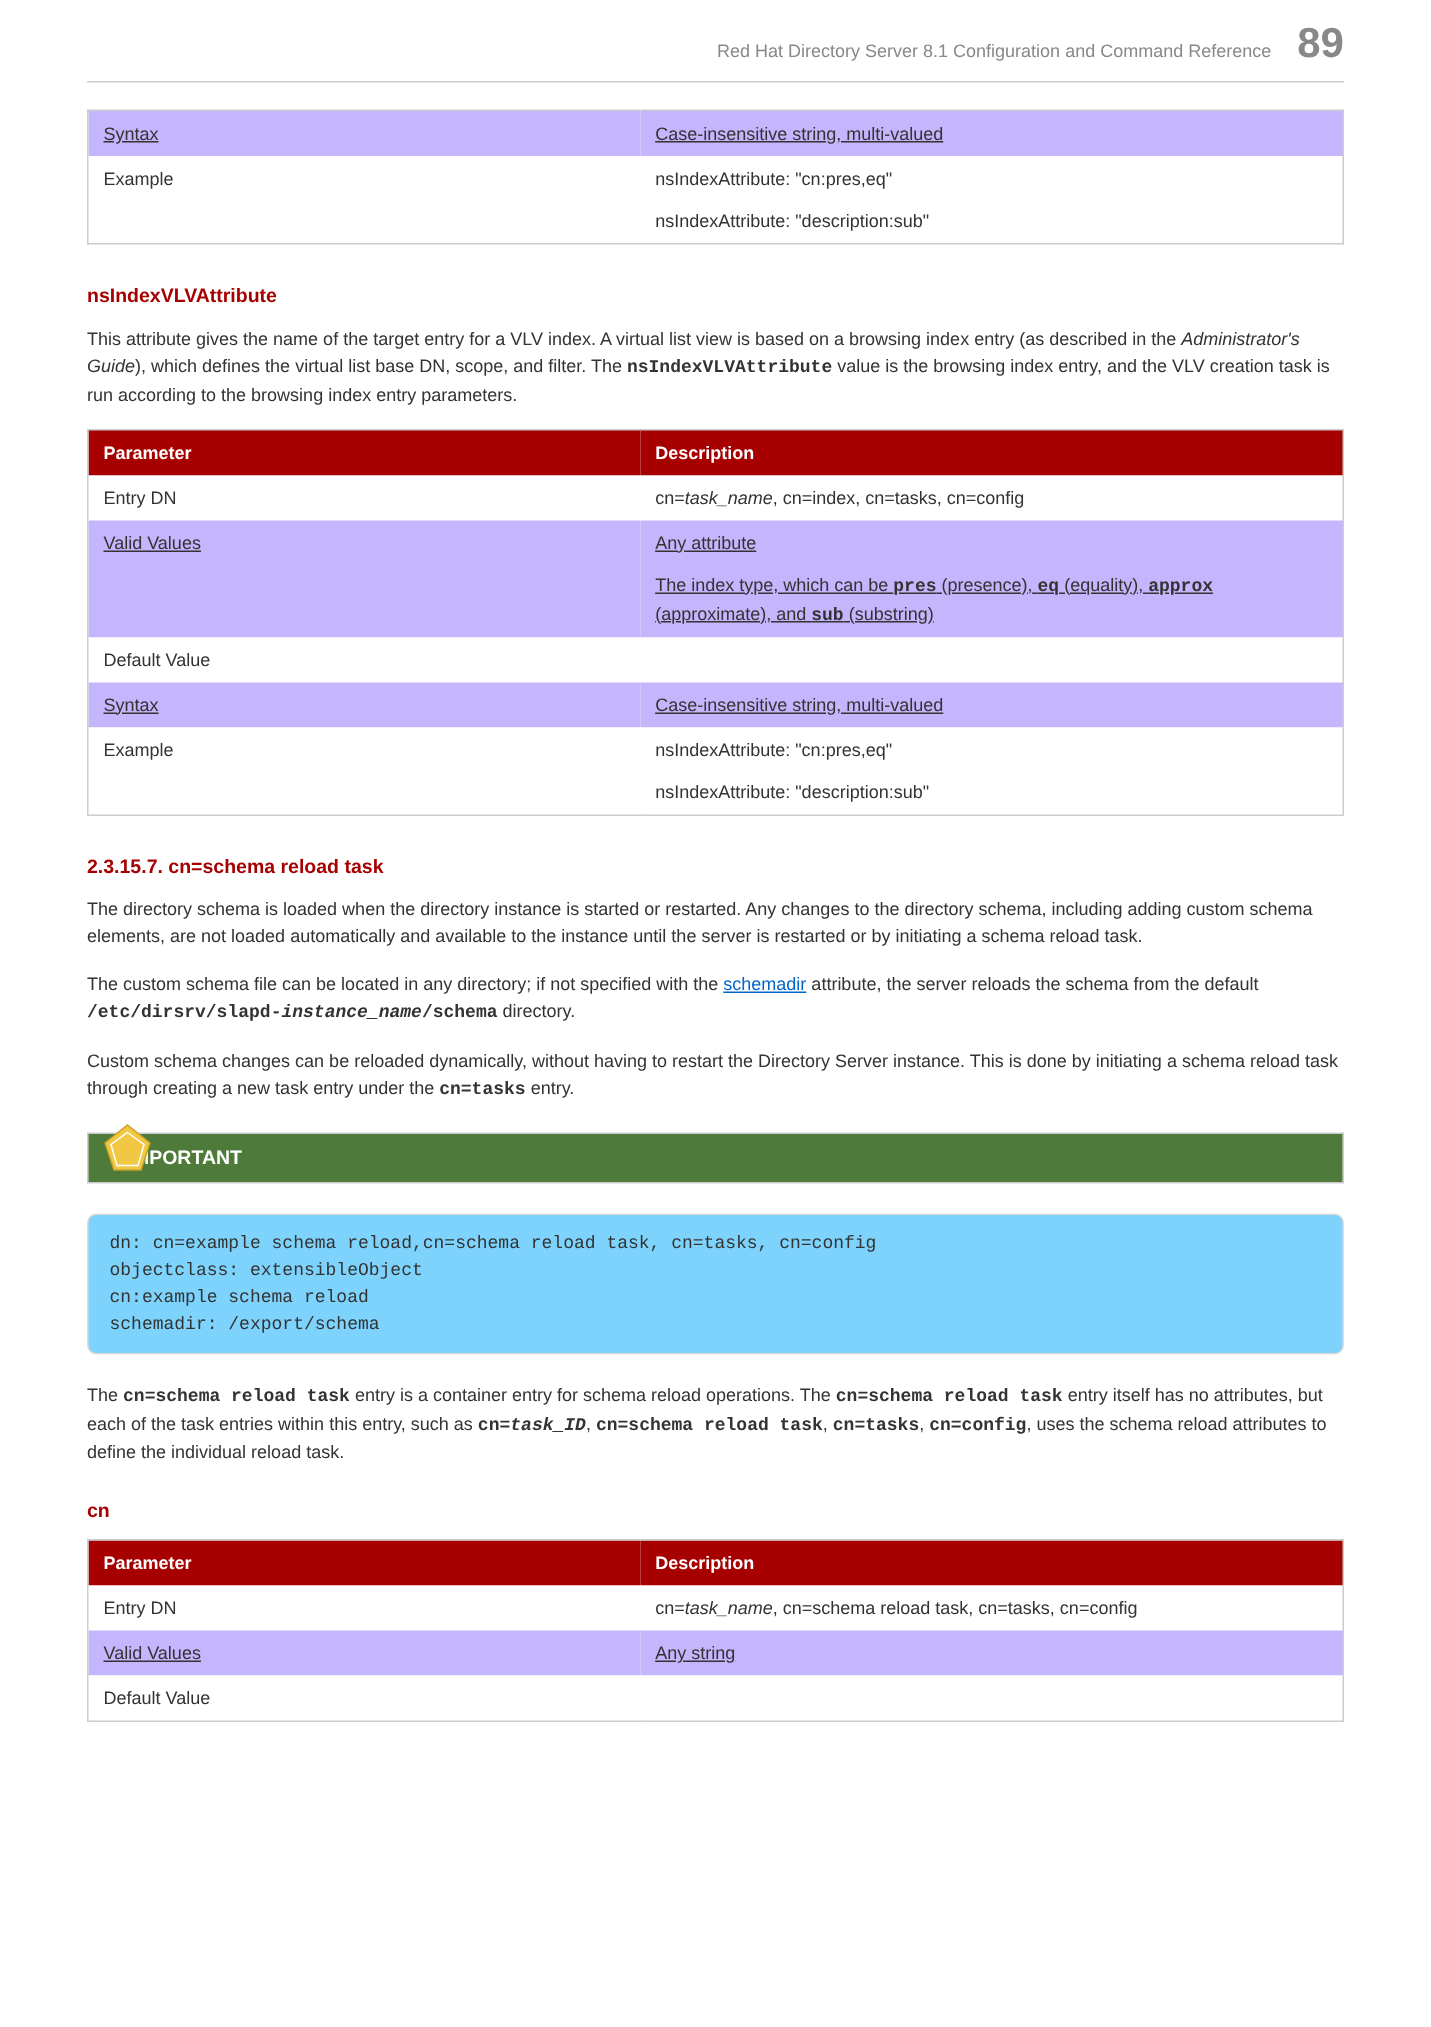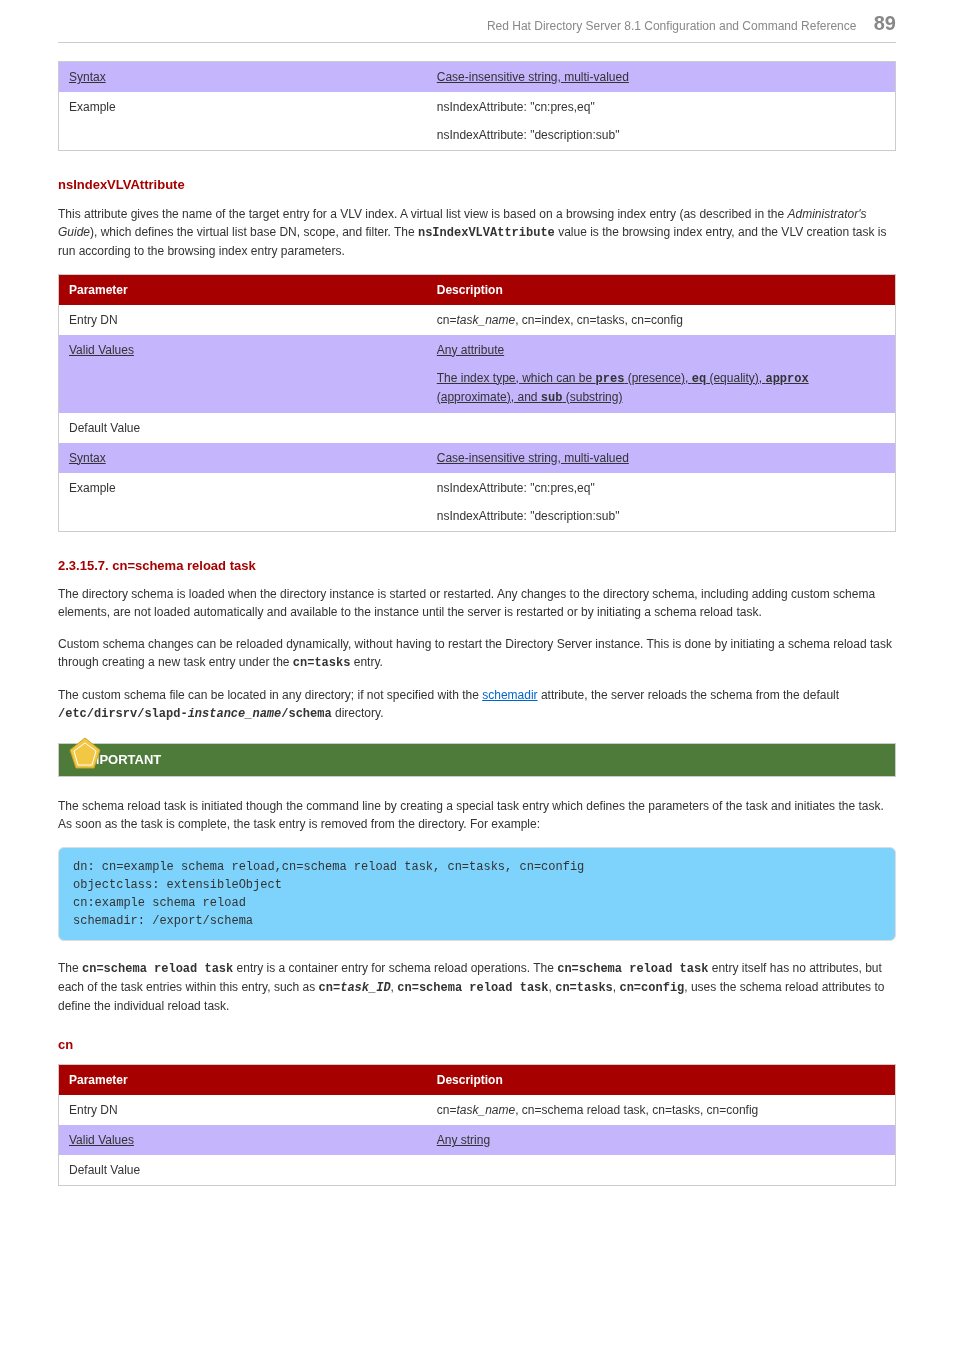--- a/index.html
+++ b/index.html
@@ -21,21 +21,21 @@
     padding: 8px 0 4px 0;
     margin-bottom: 18px;
   }
   .header-title {
     color: #888;
     font-size: 12px;
     display: inline;
   }
   .page-number {
     color: #888;
-    font-size: 20px;
+    font-size: 28px;
     font-weight: bold;
     margin-left: 14px;
   }
   table.attr-table {
     width: 100%;
     border-collapse: collapse;
     border: 1px solid #ccc;
     margin-bottom: 24px;
   }
   table.attr-table th {
@@ -160,37 +160,36 @@
         <div class="desc-p">nsIndexAttribute: "cn:pres,eq"</div>
         <div>nsIndexAttribute: "description:sub"</div>
       </td>
     </tr>
   </tbody>
     </table>
 
   <div class="section-h">2.3.15.7. cn=schema reload task</div>
   <p>The directory schema is loaded when the directory instance is started or restarted. Any changes to the directory schema, including adding custom schema elements, are not loaded automatically and available to the instance until the server is restarted or by initiating a schema reload task.</p>
   <p>
+    <span>The custom schema file can be located in any directory; if not specified with the </span><a href="#" class="link">schemadir</a><span> attribute, the server reloads the schema from the default </span><span class="mono-bold">/etc/dirsrv/slapd-</span><span class="mono-bold"><em>instance_name</em></span><span class="mono-bold">/schema</span><span> directory.</span>
+  </p>
+  <p>
     <span>Custom schema changes can be reloaded dynamically, without having to restart the Directory Server instance. This is done by initiating a schema reload task through creating a new task entry under the </span><span class="mono-bold">cn=tasks</span><span> entry.</span>
-  </p>
-  <p>
-    <span>The custom schema file can be located in any directory; if not specified with the </span><a href="#" class="link">schemadir</a><span> attribute, the server reloads the schema from the default </span><span class="mono-bold">/etc/dirsrv/slapd-</span><span class="mono-bold"><em>instance_name</em></span><span class="mono-bold">/schema</span><span> directory.</span>
   </p>
 
   <div class="admon">
     <div class="admon-head">
       <svg class="admon-icon" viewBox="0 0 36 36">
         <polygon points="18,2 33,14 27,32 9,32 3,14" fill="#f2c744" stroke="#c9a227" stroke-width="1"></polygon>
         <polygon points="18,7 29,15 25,29 11,29 7,15" fill="none" stroke="#fff" stroke-width="1"></polygon>
       </svg>
       <span>IMPORTANT</span>
     </div>
   </div>
 
-  <p>The schema reload task is initiated though the command line by creating a special task entry which defines the parameters of the task and initiates the task. As soon as the task is complete, the task entry is removed from the directory. For example:</p>
 
   <pre class="codeblock">dn: cn=example schema reload,cn=schema reload task, cn=tasks, cn=config
 objectclass: extensibleObject
 cn:example schema reload
 schemadir: /export/schema</pre>
 
   <p>
     <span>The </span><span class="mono-bold">cn=schema reload task</span><span> entry is a container entry for schema reload operations. The </span><span class="mono-bold">cn=schema reload task</span><span> entry itself has no attributes, but each of the task entries within this entry, such as </span><span class="mono-bold">cn=</span><span class="mono-bold"><em>task_ID</em></span><span>, </span><span class="mono-bold">cn=schema reload task</span><span>, </span><span class="mono-bold">cn=tasks</span><span>, </span><span class="mono-bold">cn=config</span><span>, uses the schema reload attributes to define the individual reload task.</span>
   </p>
 

